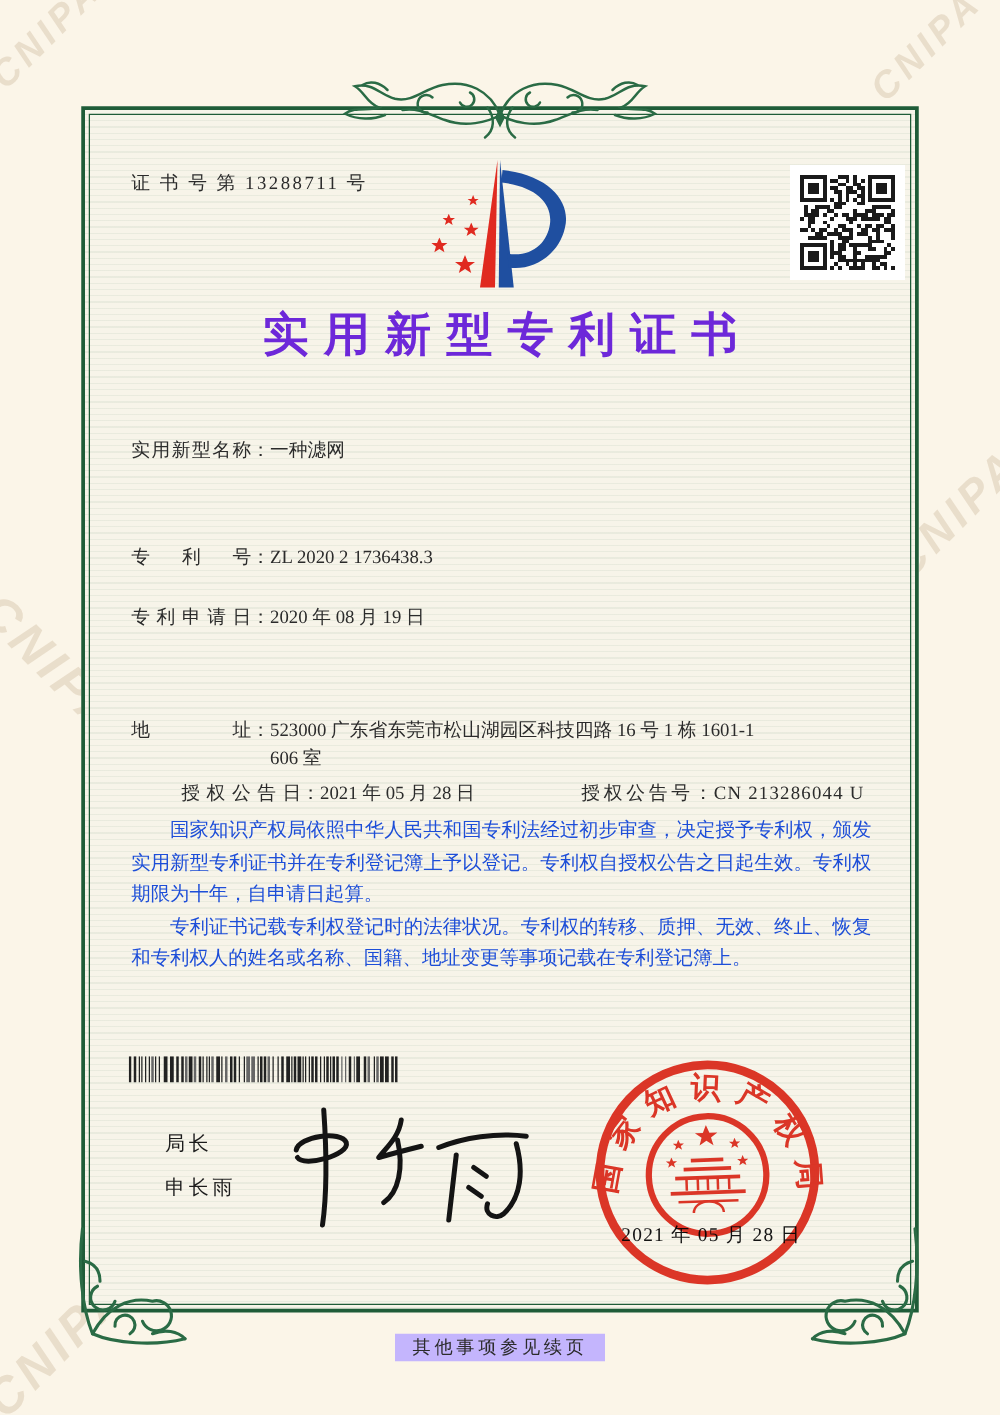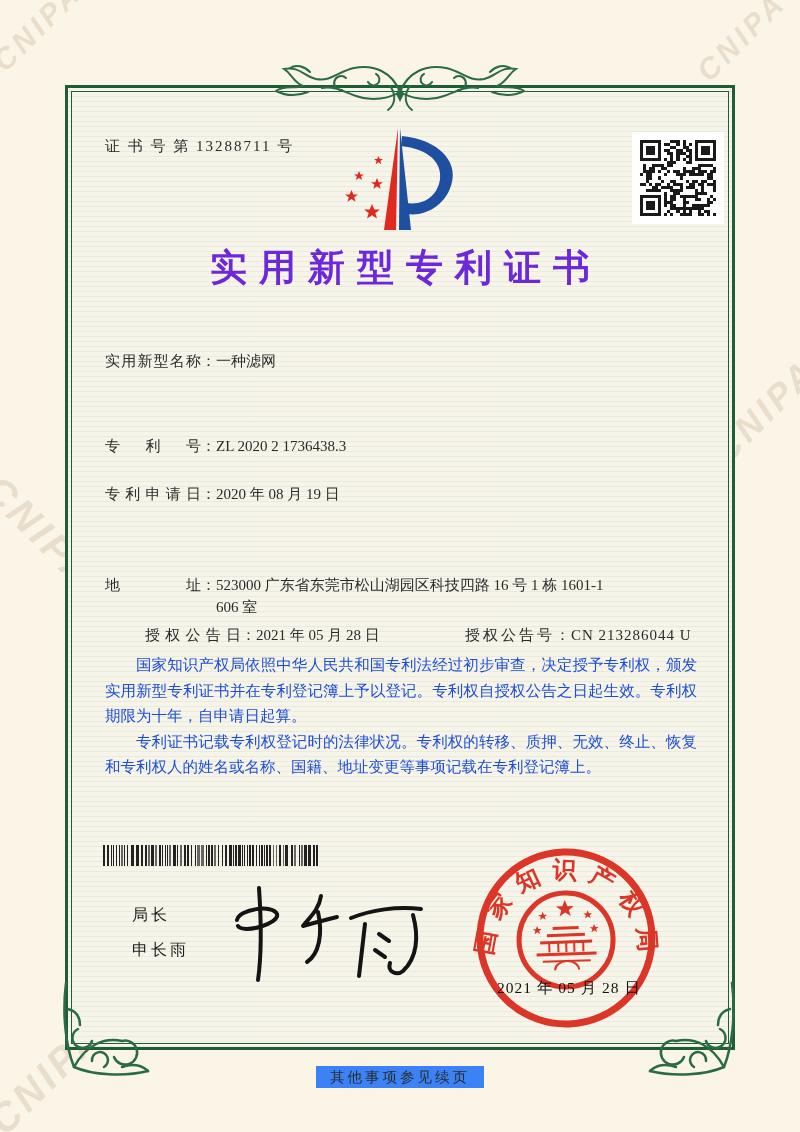--- a/index.html
+++ b/index.html
@@ -53,21 +53,21 @@
   .paras p{margin:0;text-indent:2em;}
   .barcode{position:absolute;left:103px;top:845px;}
   .sig-label{position:absolute;left:113px;font-size:16px;letter-spacing:3px;color:#1c1c1c;margin-left:19px;}
   .sig-svg{position:absolute;left:225px;top:882px;}
   .issue-date{position:absolute;left:497px;top:978px;font-size:15.5px;letter-spacing:1px;color:#141414;z-index:4;}
   .seal{position:absolute;left:468px;top:842px;z-index:5;mix-blend-mode:multiply;}
   .page-info{position:absolute;left:0;top:1025px;width:100%;text-align:center;font-size:13px;letter-spacing:2px;}
   .continuation{
     position:absolute;left:0;top:1068px;width:100%;text-align:center;font-size:14.5px;letter-spacing:3px;
   }
-  .continuation span{background:#3b82f6;padding:3px 14px;}
+  .continuation span{background:#c4b5fd;padding:3px 14px;}
 </style>
 </head>
 <body>
 
 <div class="page">
 
   <span class="wm" style="left:-18px;top:10px;font-size:30px;transform:rotate(-45deg);">CNIPA</span>
   <span class="wm" style="left:686px;top:20px;font-size:30px;transform:rotate(-45deg);">CNIPA</span>
   <span class="wm pink" style="left:205px;top:150px;font-size:30px;transform:rotate(45deg);">CNIPA</span>
   <span class="wm" style="left:455px;top:355px;font-size:46px;transform:rotate(45deg);">CNIPA</span>

